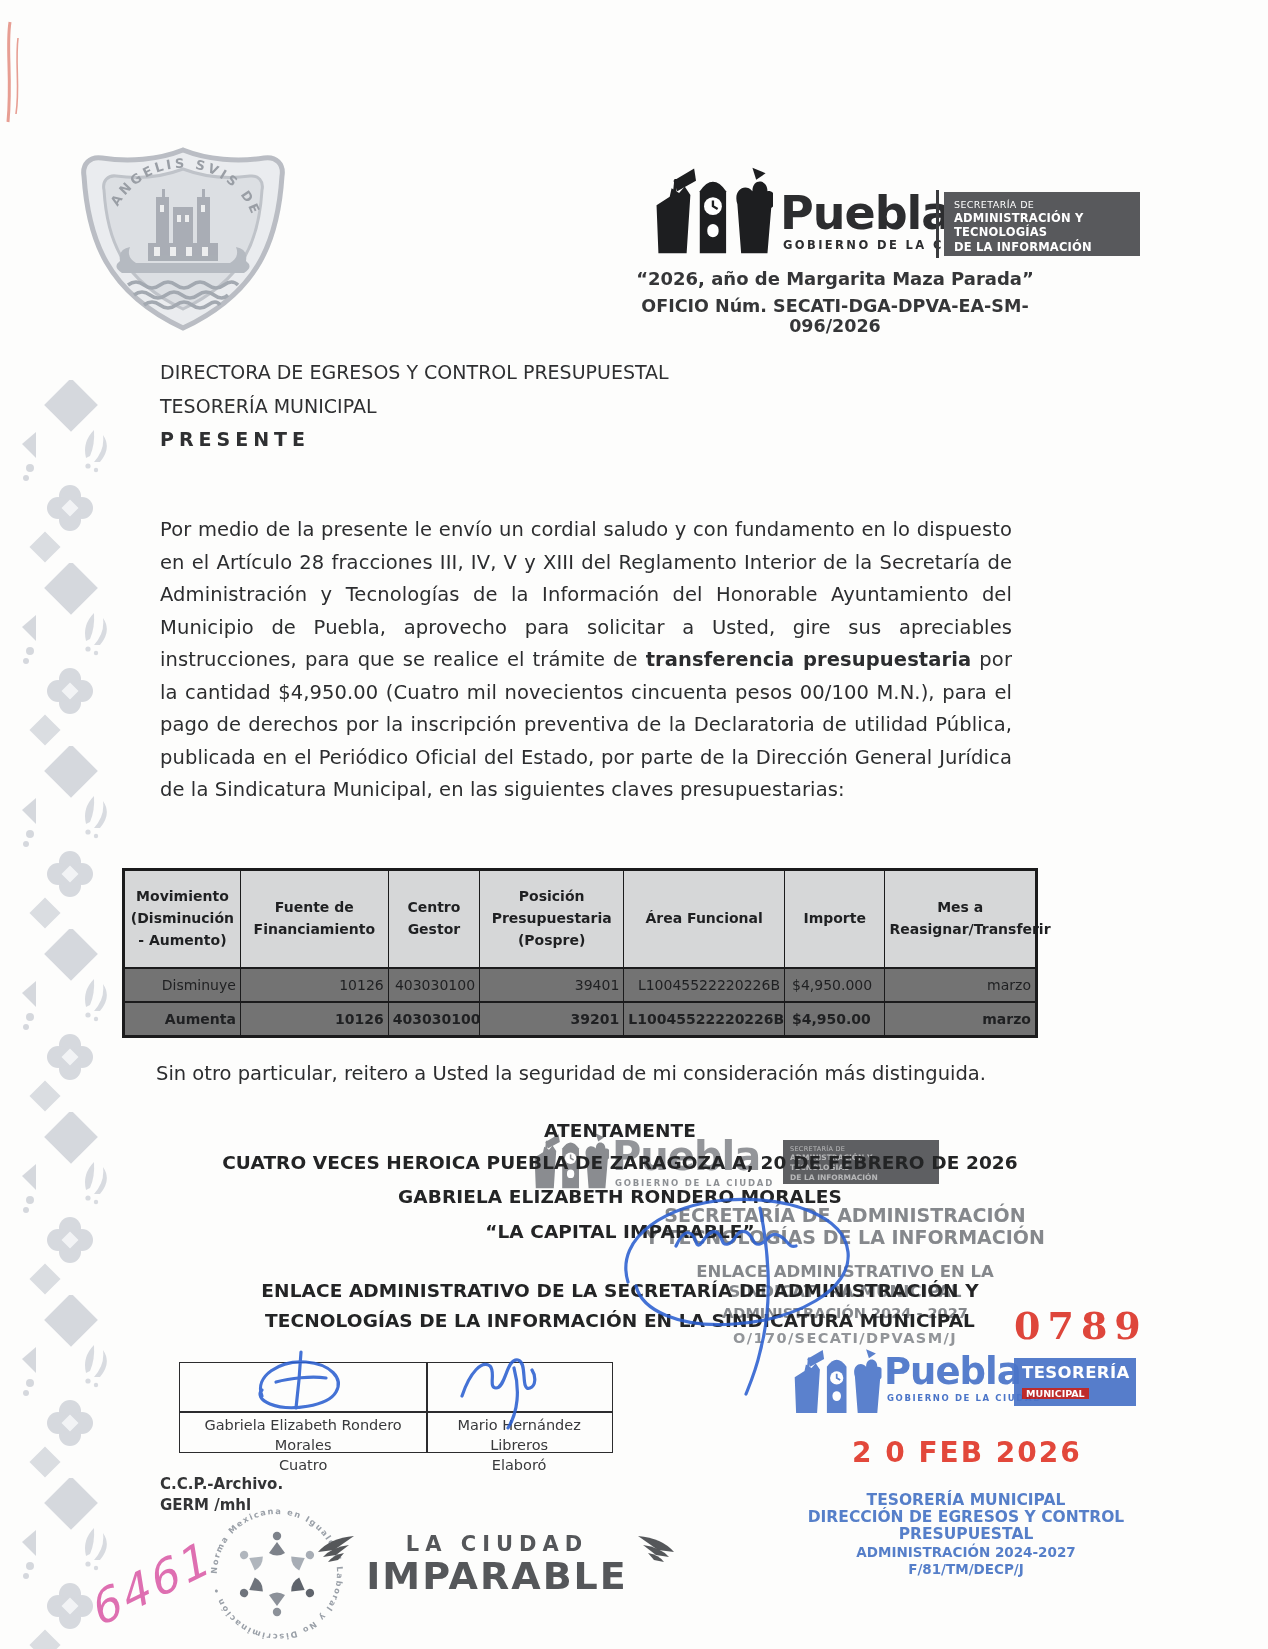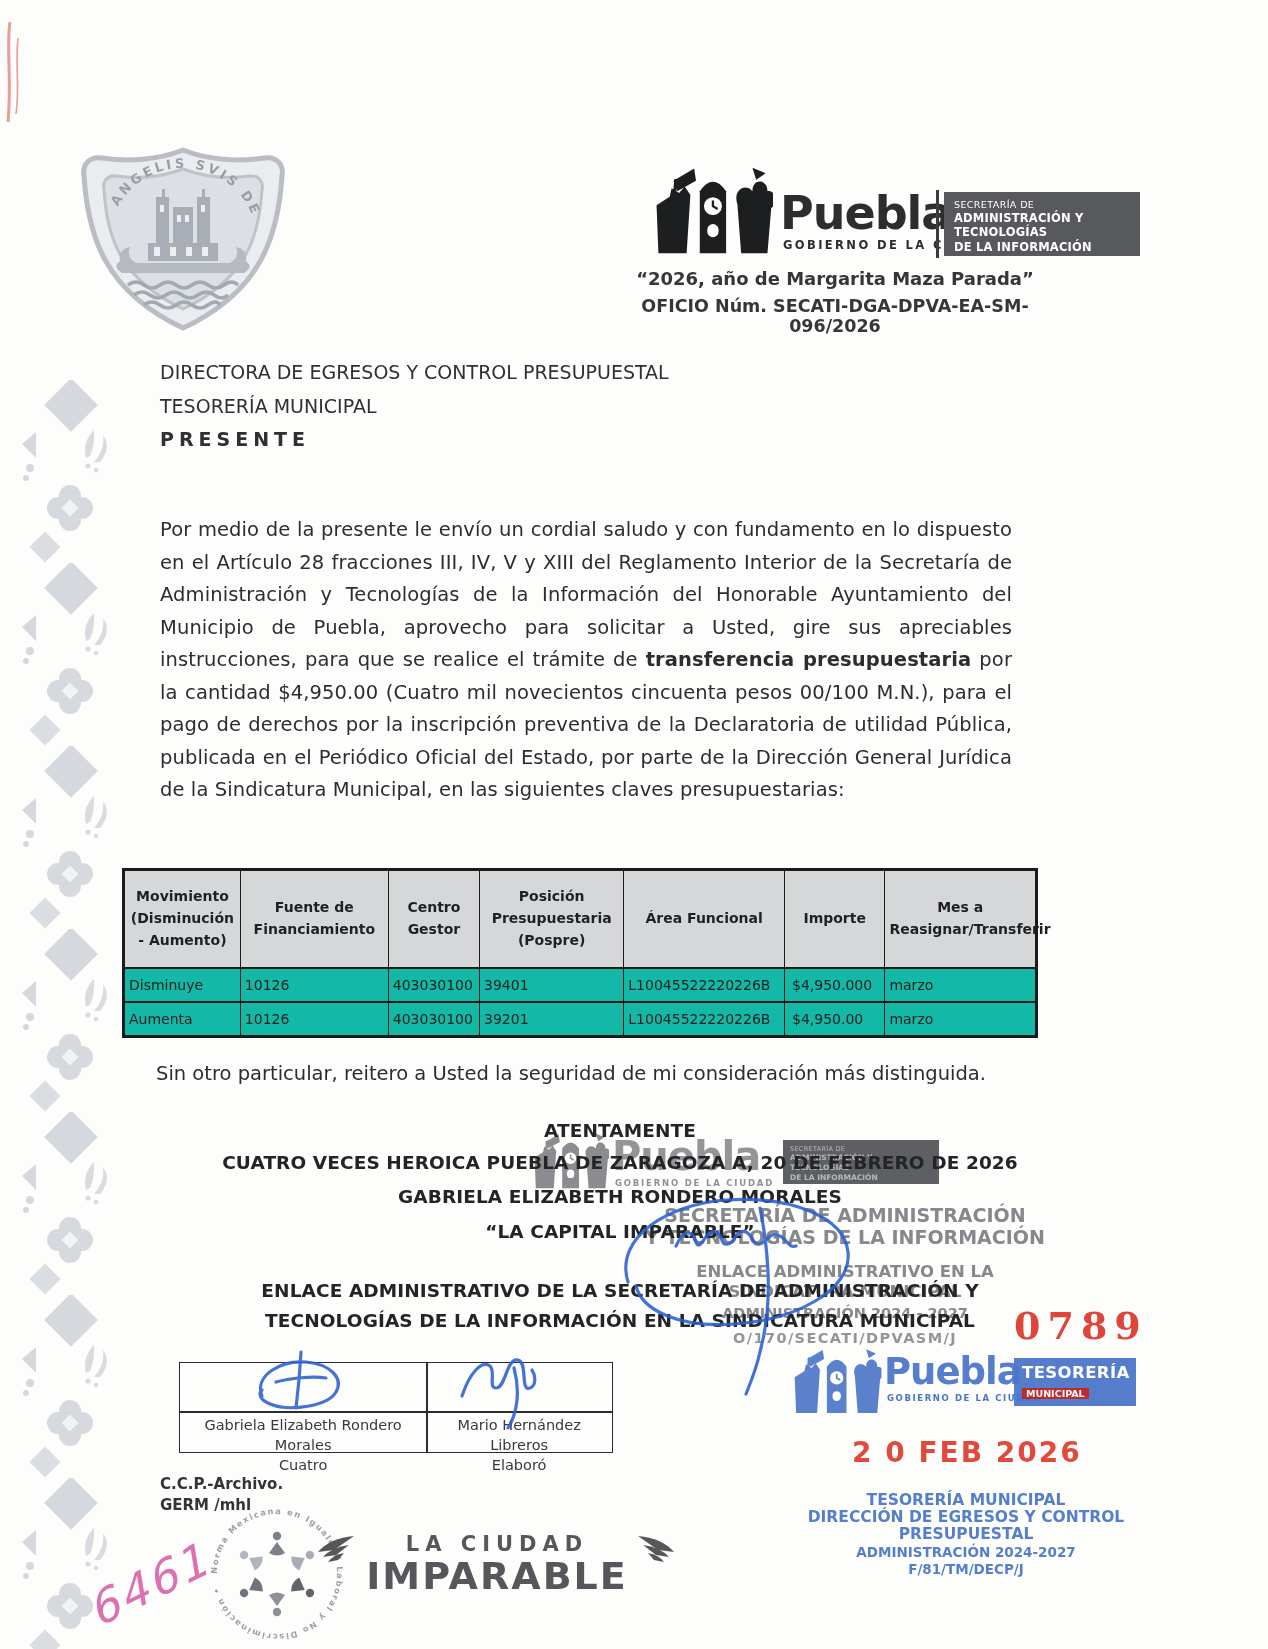--- a/index.html
+++ b/index.html
@@ -28,27 +28,27 @@
   .recipient .salut{font-weight:700;letter-spacing:5px;}
 
   
   .body-par{left:160px;top:514px;width:852px;font-size:19.5px;line-height:32.5px;
             text-align:justify;letter-spacing:.1px;color:#2c2d2f;margin:0;}
   .closing-par{left:156px;top:1057px;width:852px;font-size:19.5px;line-height:33px;
             text-align:justify;color:#2c2d2f;margin:0;}
 
   
   table.budget{left:122px;top:868px;width:916px;border-collapse:collapse;table-layout:fixed;
-               font-size:14px;color:#1f2022;background:#14b8a6;}
+               font-size:14px;color:#1f2022;background:#737373;}
   table.budget,table.budget th,table.budget td{border:1.6px solid #1b1b1c;}
   table.budget{border-width:3px;}
   table.budget th{background:#d6d7d8;font-weight:700;height:92px;padding:2px 4px;
                   text-align:center;vertical-align:middle;line-height:1.55;border-bottom-width:2.6px;}
-  table.budget td{height:30px;text-align:left;vertical-align:middle;padding:1px 4px;}
-  table.budget tr.r2 td{font-weight:400;border-top-width:2.4px;}
+  table.budget td{height:30px;text-align:right;vertical-align:middle;padding:1px 4px;}
+  table.budget tr.r2 td{font-weight:700;border-top-width:2.4px;}
   table.budget td.importe{text-align:left;padding-left:7px;}
 
   
   .atn{width:940px;left:150px;text-align:center;font-weight:700;font-size:18.5px;color:#232425;letter-spacing:.1px;}
 
   
   .gstamp-line{left:545px;width:600px;text-align:center;font-weight:700;color:#75787d;opacity:.88;}
   .g19{font-size:19px;}.g16{font-size:16.5px;}.g15{font-size:14.5px;}
   .gls{letter-spacing:1.4px;color:#84878c;}
   .gstamp-icons{left:531px;top:1130px;width:78px;height:60px;color:#6e7176;opacity:.8;}

